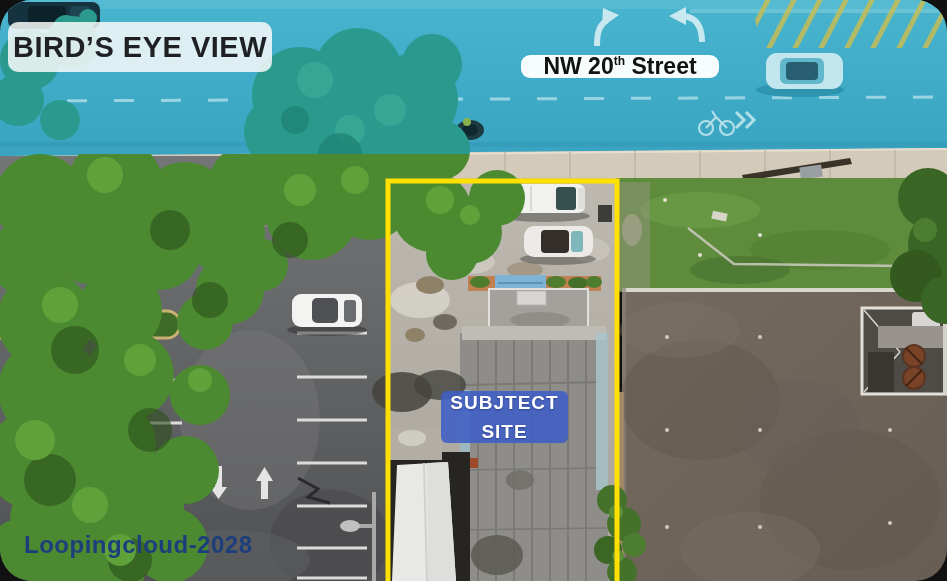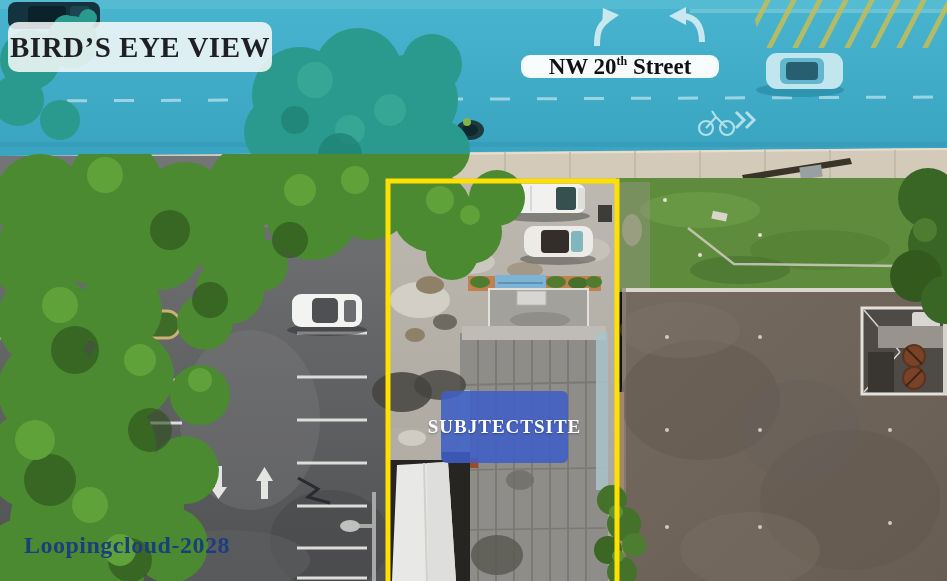--- a/index.html
+++ b/index.html
@@ -1,28 +1,28 @@
 <!DOCTYPE html>
 <html><head>
 <meta charset="utf-8">
 <style>
   html,body{margin:0;padding:0;background:#111;}
   .stage{position:relative;width:947px;height:581px;overflow:hidden;
-         font-family:Liberation Serif, serif;}
+         font-family:Liberation Sans, sans-serif;border-radius:32px;}
   .stage svg{position:absolute;left:0;top:0;width:947px;height:581px;display:block;}
   .overlay-label{position:absolute;display:flex;align-items:center;justify-content:center;}
   .title-box{left:8px;top:22px;width:264px;height:50px;background:rgba(252,252,250,.84);
              border-radius:10px;}
   .title-box span{font-size:29px;font-weight:bold;letter-spacing:.5px;color:#1f2023;}
   .street-box{left:521px;top:55px;width:198px;height:23px;background:rgba(255,255,255,.96);
               border-radius:9px;}
   .street-box .txt{font-size:23px;font-weight:bold;color:#111;}
   .street-box sup{font-size:12px;font-weight:bold;vertical-align:super;}
-  .site-box{left:441px;top:391px;width:127px;height:72px;background:rgba(63,94,197,.88);
-            border-radius:6px;line-height:1.55;}
+  .site-box{left:441px;top:391px;width:127px;height:52px;background:rgba(63,94,197,.88);
+            border-radius:6px;flex-direction:column;line-height:1.55;}
   .site-box span{color:#fff;font-weight:bold;font-size:19px;letter-spacing:1px;
                  text-shadow:0 1px 2px rgba(0,0,60,.35);}
   .watermark{left:24px;top:530px;height:30px;}
   .watermark span{font-size:24px;font-weight:bold;color:#1d3e7c;letter-spacing:.5px;}
 </style>
 </head>
 <body>
 
 <div class="stage">
 <svg viewBox="0 0 947 581">

